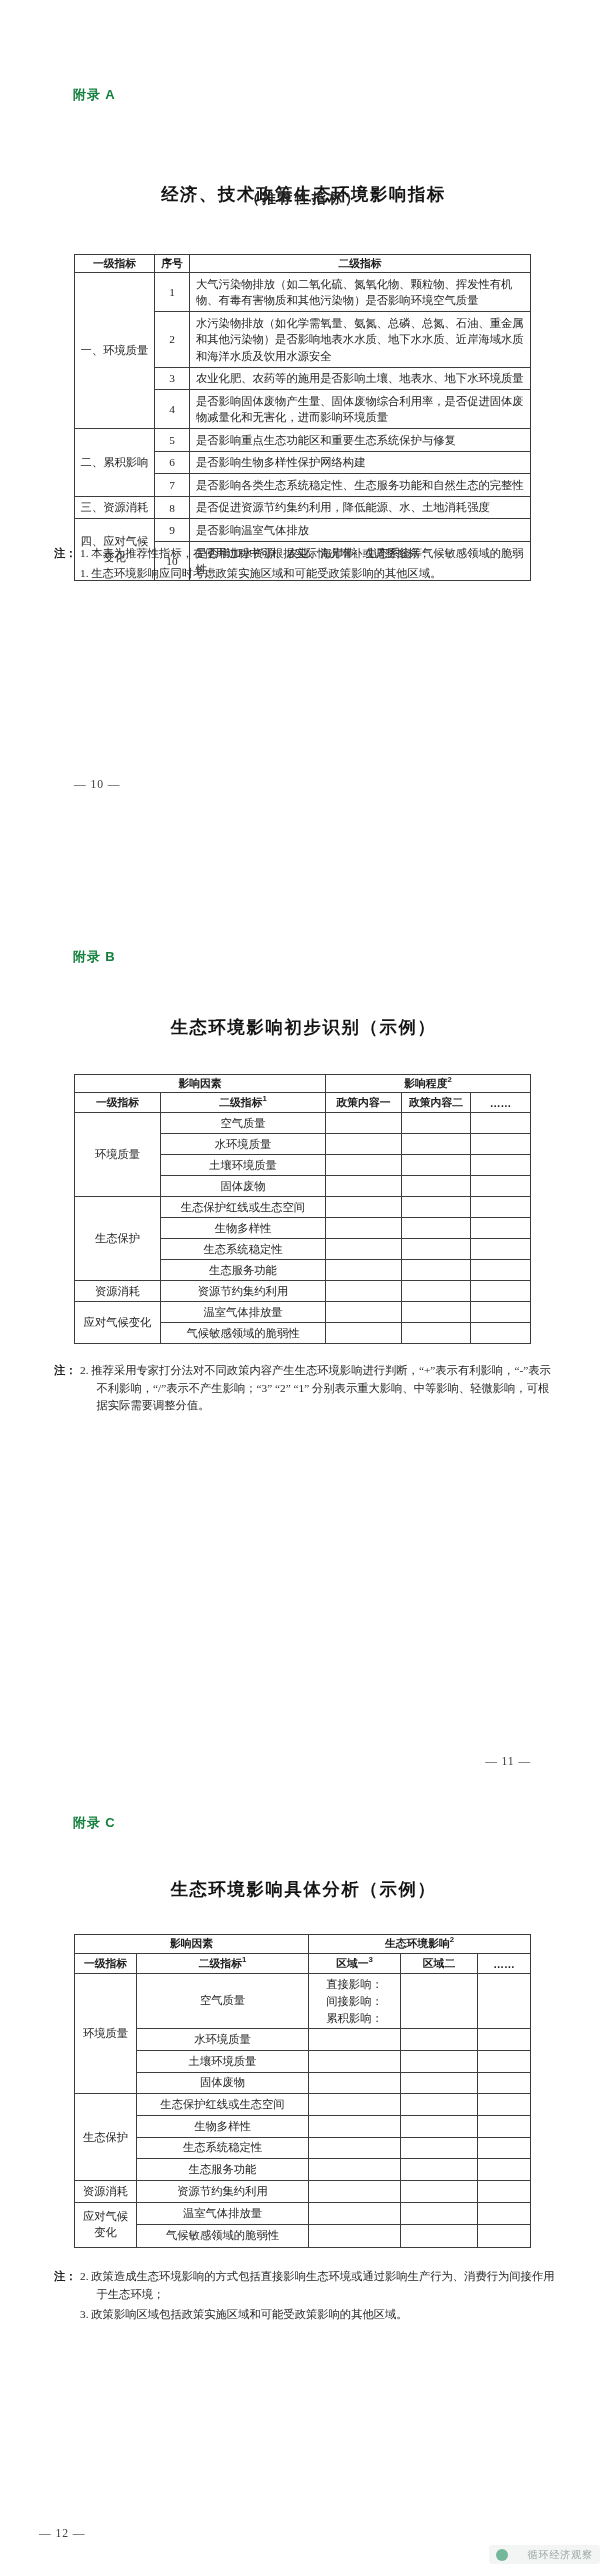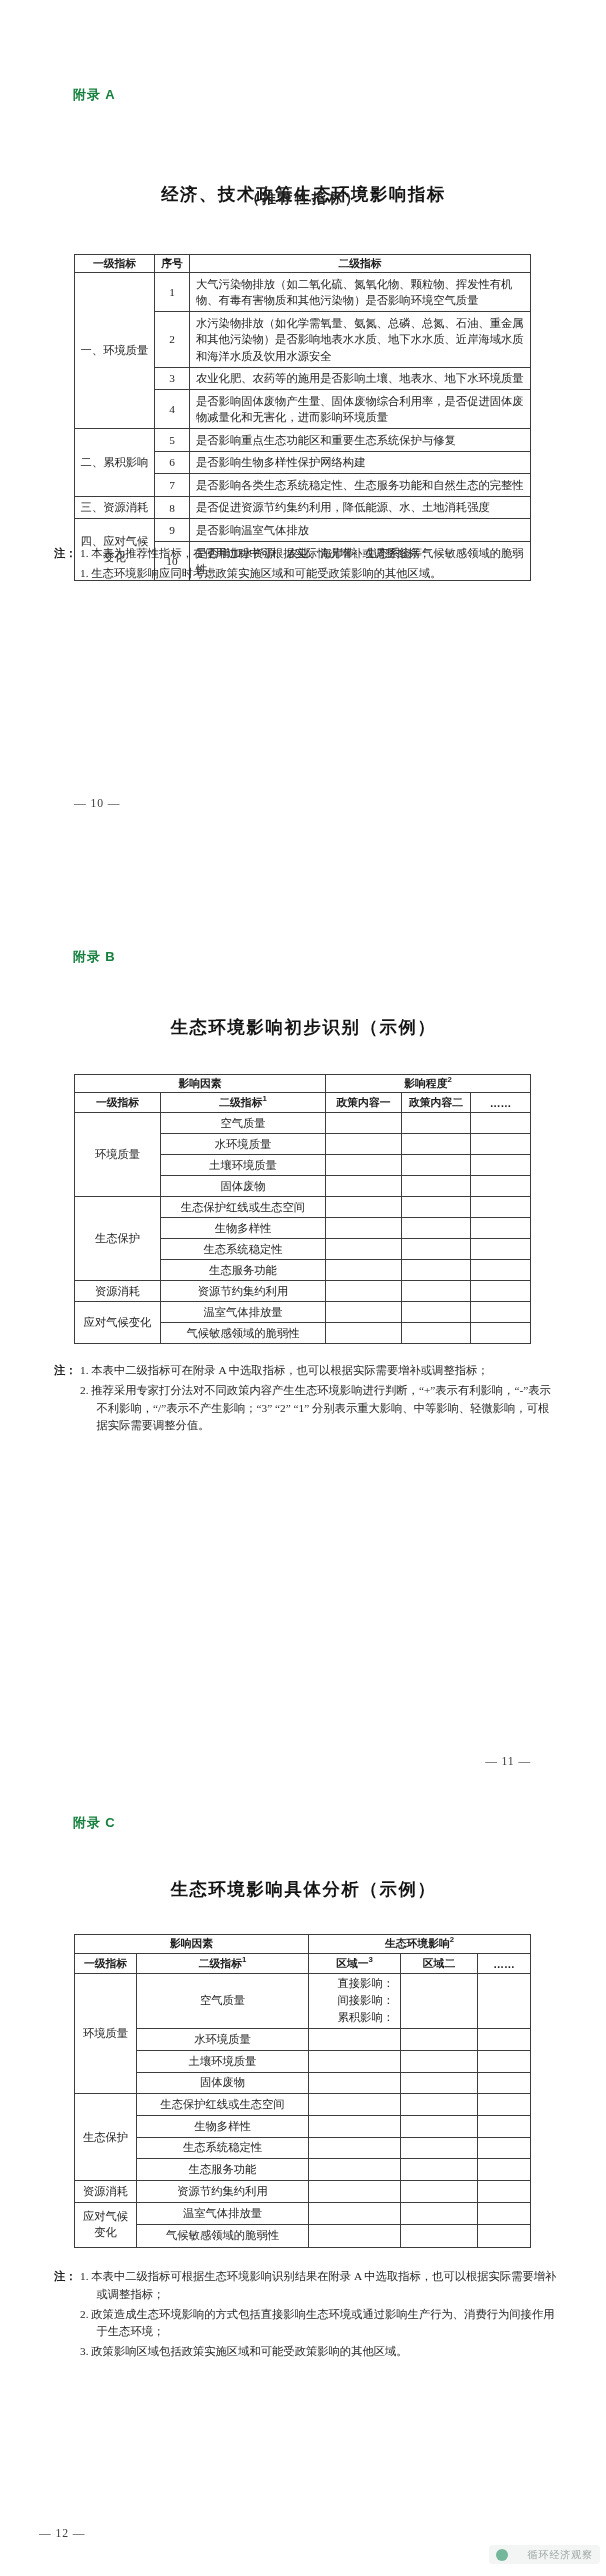--- a/index.html
+++ b/index.html
@@ -14,21 +14,21 @@
         font-size:14px;font-weight:600;letter-spacing:2.6px;color:#222;}
   table.doc{position:absolute;left:74px;width:457px;border-collapse:collapse;
         table-layout:fixed;font-size:11.3px;color:#222;border:1.7px solid #2e2e2e;}
   table.doc th, table.doc td{border:0.9px solid #3c3c3c;vertical-align:middle;overflow:hidden;}
   table.doc th{font-family:"Liberation Sans",sans-serif;font-weight:bold;
         font-size:10.8px;text-align:center;padding:1.7px;color:#1d1d1d;margin-top:12px;}
   td.group{text-align:center;padding:1.7px 2.6px;line-height:1.35;}
   td.idx{text-align:center;}
   td.desc{text-align:left;padding:2.6px 6px;line-height:1.45;}
   td.sub{text-align:center;padding:1.7px 3.5px;line-height:1.35;}
-  td.fill{text-align:right;vertical-align:middle;padding:1.7px 6px;line-height:1.5;font-family:Liberation Mono, monospace;}
+  td.fill{text-align:center;vertical-align:middle;padding:1.7px 6px;line-height:1.5;}
   td.empty{background:#fff;}
   sup{font-size:7.8px;line-height:0;}
   .notes{position:absolute;left:54px;width:503px;font-size:11.3px;line-height:1.55;color:#1f1f1f;}
   .note-row{display:flex;}
   .note-label{flex:0 0 26px;font-weight:600;}
   .note-items{flex:1;}
   .note-item{padding-left:16.5px;text-indent:-16.5px;margin-bottom:2.6px;}
   .page-num{position:absolute;font-size:11.7px;color:#3d3d3d;letter-spacing:0.9px;}
   .watermark{position:absolute;right:7px;top:2545px;display:flex;align-items:center;gap:20px;
         padding:2.6px 7px;background:rgba(140,150,150,0.10);border-radius:3.5px;}
@@ -107,21 +107,21 @@
   <div class="notes" style="top:545px;">
     <div class="note-row">
       <span class="note-label">注：</span>
       <div class="note-items">
         <div class="note-item">1. 本表为推荐性指标，在使用过程中可根据实际情况增补或调整指标；</div>
         <div class="note-item">1. 生态环境影响应同时考虑政策实施区域和可能受政策影响的其他区域。</div>
       </div>
     </div>
   </div>
 
-  <div class="page-num" style="left:74px;top:797px;">— 10 —</div>
+  <div class="page-num" style="left:74px;top:778px;">— 10 —</div>
 
   <div class="appendix-label" style="top:948px;">附录 B</div>
   <div class="doc-title" style="top:1015px;">生态环境影响初步识别（示例）</div>
 
   <table class="doc" style="top:1074px;">
     <colgroup>
         <col style="width:86px">
         <col style="width:165px">
         <col style="width:76px">
         <col style="width:69px">
@@ -209,21 +209,20 @@
           <td class="empty"></td>
           <td class="empty"></td>
     </tr>
   </tbody>
     </table>
 
   <div class="notes" style="top:1362px;">
     <div class="note-row">
       <span class="note-label">注：</span>
       <div class="note-items">
-        <div class="note-item">1. 本表中二级指标可在附录 A 中选取指标，也可以根据实际需要增补或调整指标；</div>
         <div class="note-item">2. 推荐采用专家打分法对不同政策内容产生生态环境影响进行判断，“+”表示有利影响，“-”表示不利影响，“/”表示不产生影响；“3” “2” “1” 分别表示重大影响、中等影响、轻微影响，可根据实际需要调整分值。</div>
       </div>
     </div>
   </div>
 
   <div class="page-num" style="right:76px;top:1714px;margin-top:41px;">— 11 —</div>
 
   <div class="appendix-label" style="top:1814px;">附录 C</div>
   <div class="doc-title" style="top:1877px;">生态环境影响具体分析（示例）</div>
 
@@ -321,21 +320,20 @@
           <td class="empty"></td>
           <td class="empty"></td>
     </tr>
   </tbody>
     </table>
 
   <div class="notes" style="top:2268px;">
     <div class="note-row">
       <span class="note-label">注：</span>
       <div class="note-items">
-        <div class="note-item">1. 本表中二级指标可根据生态环境影响识别结果在附录 A 中选取指标，也可以根据实际需要增补或调整指标；</div>
         <div class="note-item">2. 政策造成生态环境影响的方式包括直接影响生态环境或通过影响生产行为、消费行为间接作用于生态环境；</div>
         <div class="note-item">3. 政策影响区域包括政策实施区域和可能受政策影响的其他区域。</div>
       </div>
     </div>
   </div>
 
   <div class="page-num" style="left:39px;top:2527px;">— 12 —</div>
 
   <div class="watermark">
     <span class="watermark-dot"></span>

